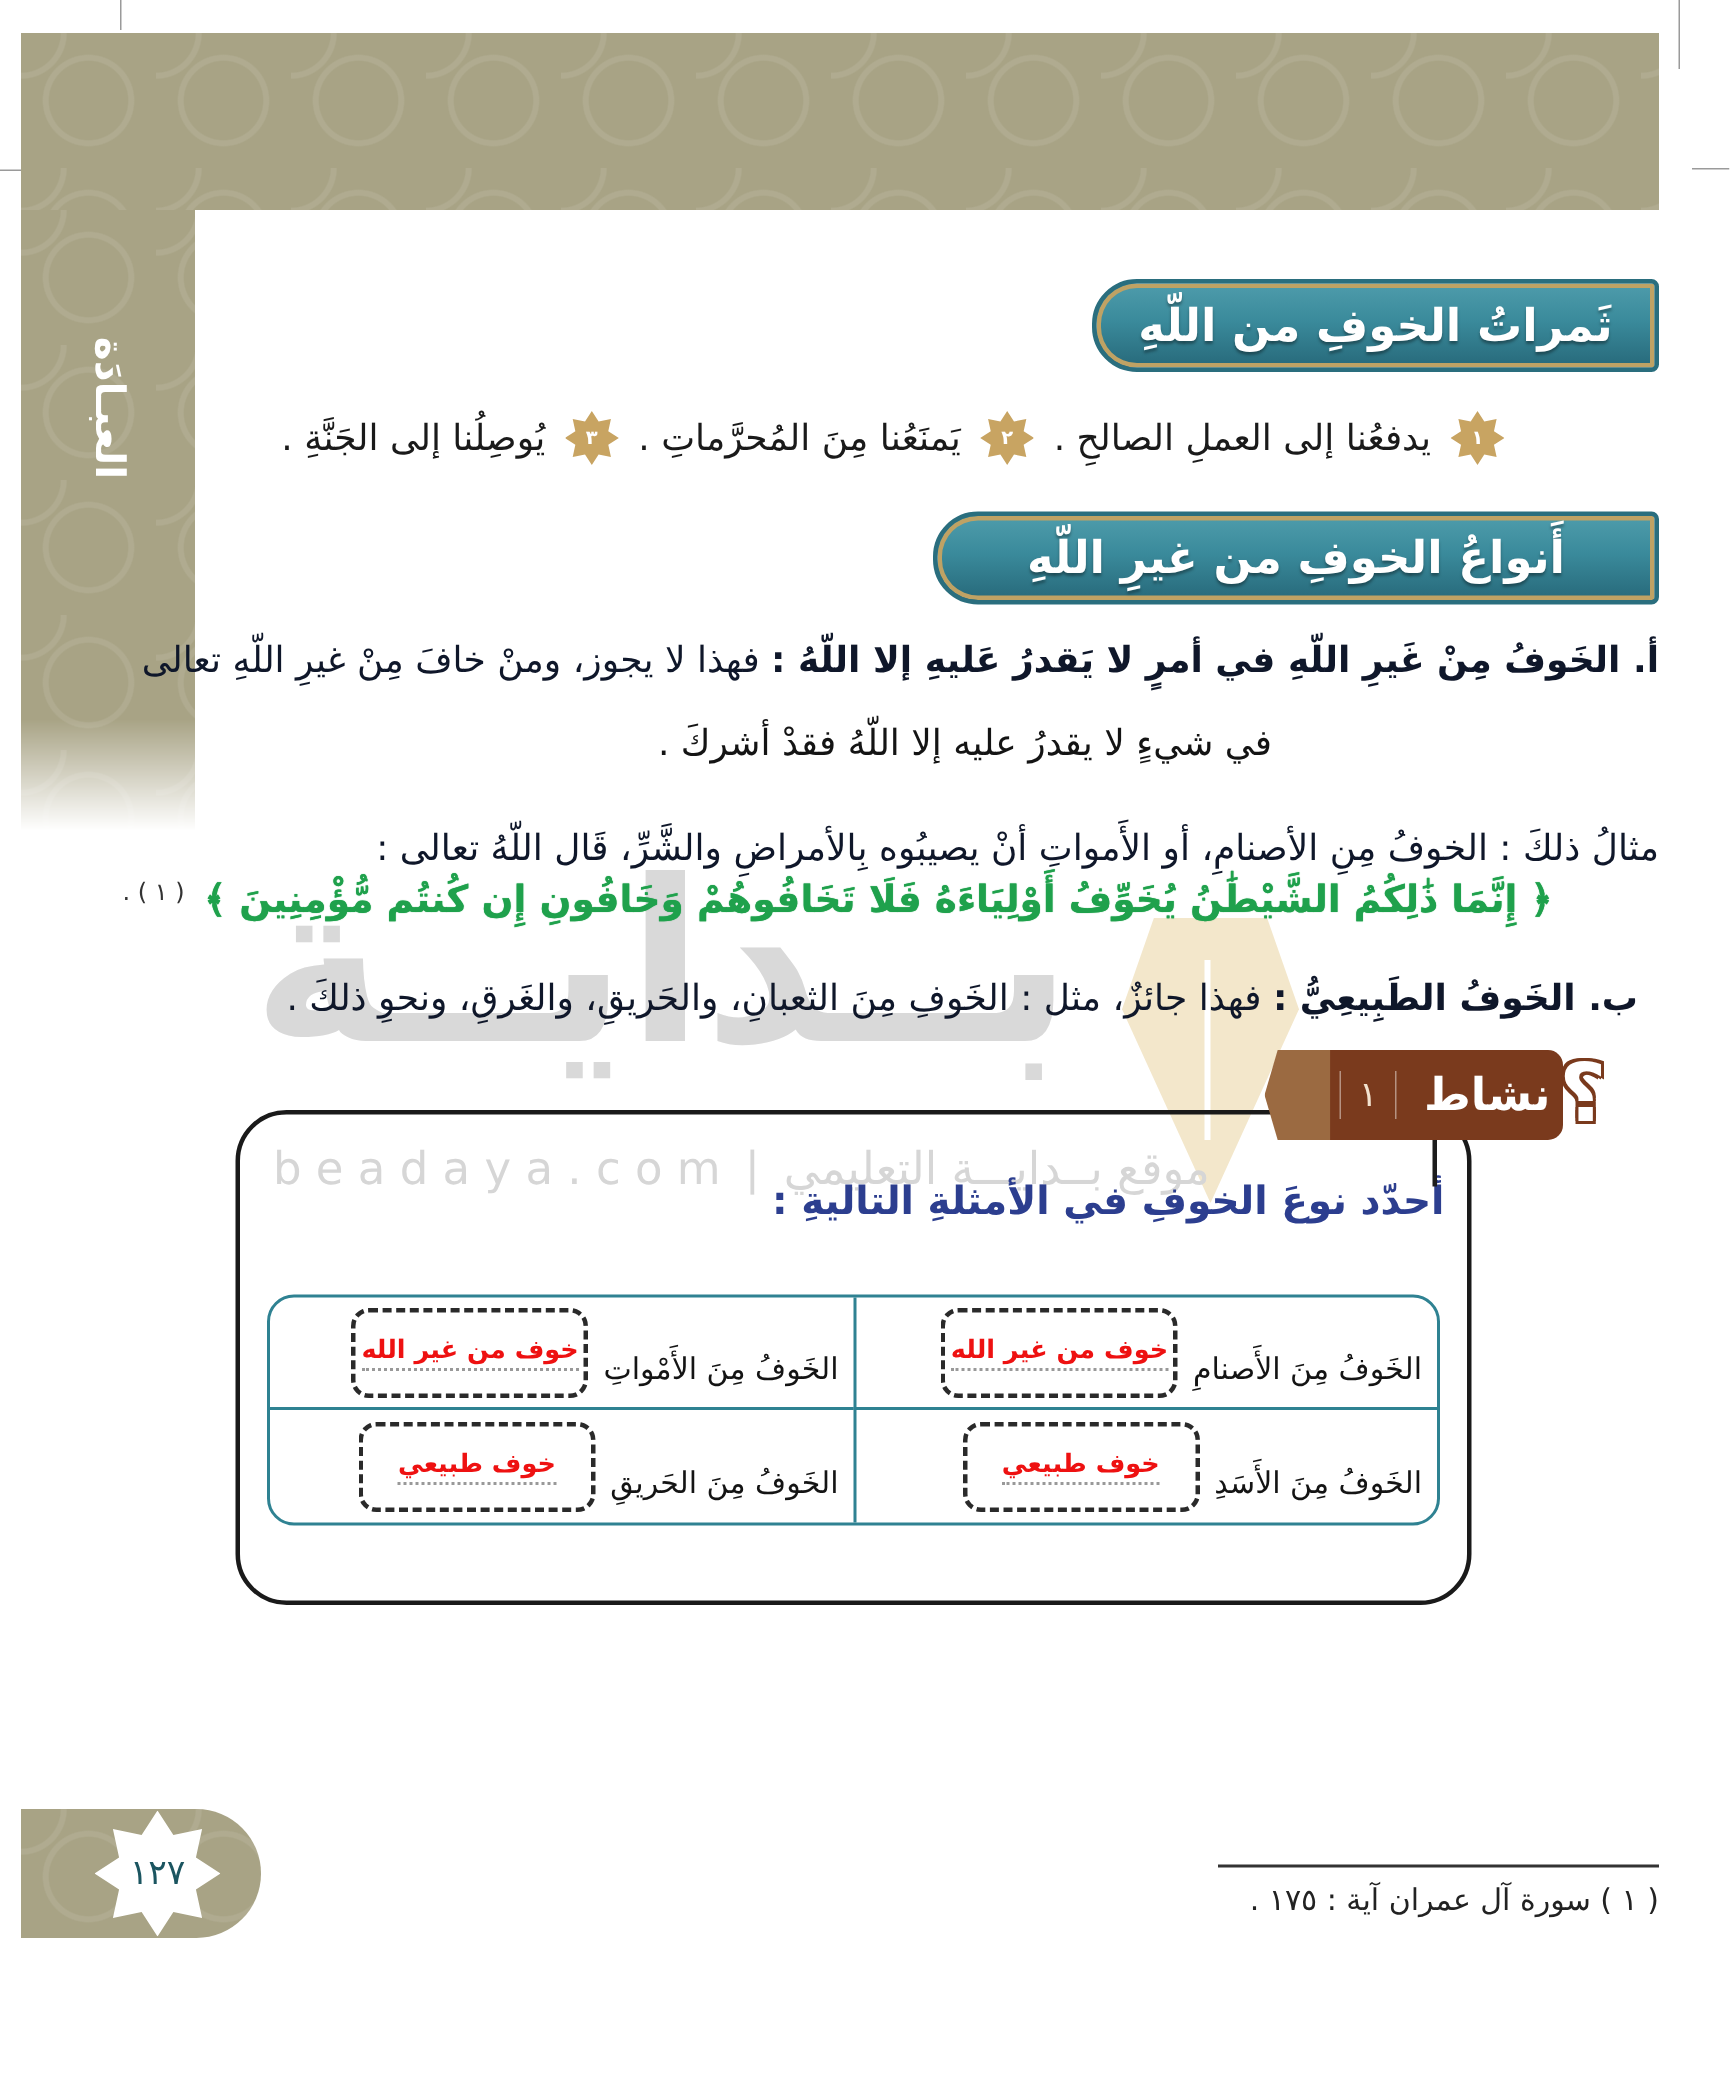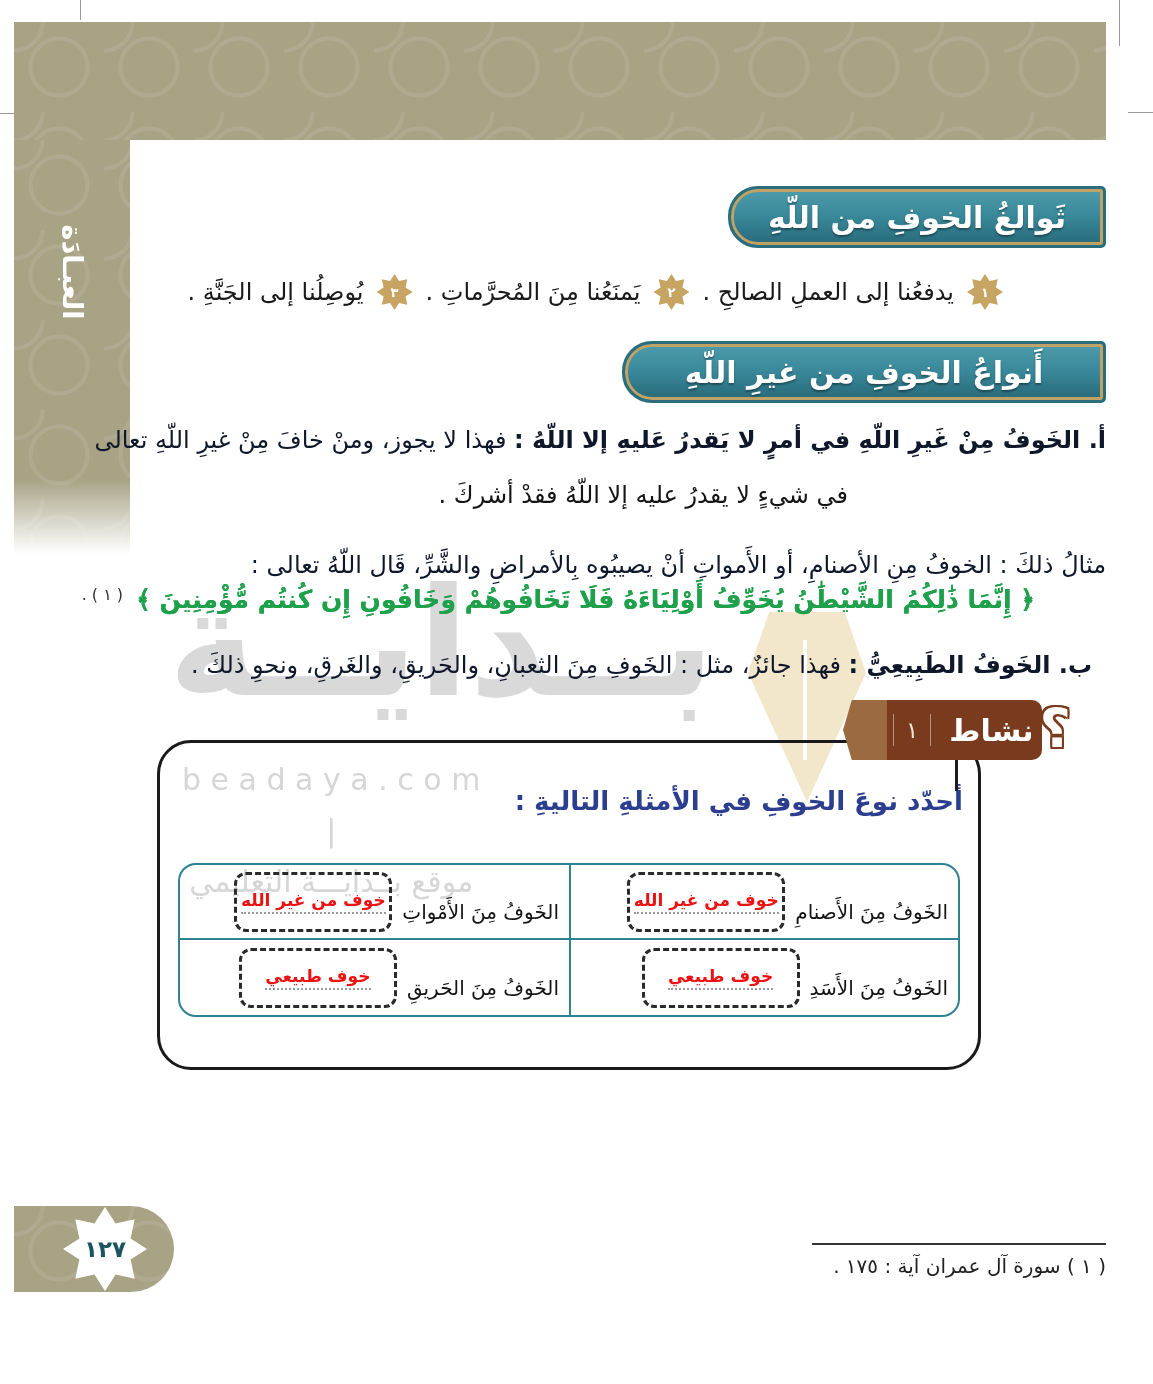--- a/index.html
+++ b/index.html
@@ -52,21 +52,21 @@
   .para b{font-weight:bold;}
   .para-a{right:47px;top:426px;font-size:24px;}
   .para-a2{right:305px;top:481px;font-size:24px;color:#141414;white-space:nowrap;}
   .example{right:47px;top:535px;font-size:24px;margin-top:16px;}
   .verse-line{right:118px;top:585px;white-space:nowrap;}
   .verse{color:#1fa14c;font-weight:bold;font-size:25px;letter-spacing:-0.5px;text-shadow:0 0 .6px #1fa14c;}
   .verse-ref{color:#333;font-size:16px;vertical-align:8px;margin-right:8px;}
   .para-b{right:61px;top:651px;font-size:24px;}
   
   .wm-logo{left:168px;top:568px;font-size:150px;font-weight:bold;color:#d9d9d9;line-height:1;}
-  .wm-site{left:182px;top:762px;font-size:30px;color:#d6d6d6;direction:ltr;display:flex;gap:16px;align-items:center;white-space:nowrap;flex-direction:column;}
+  .wm-site{left:182px;top:762px;font-size:30px;color:#d6d6d6;direction:ltr;display:flex;gap:16px;align-items:center;white-space:nowrap;}
   .wm-nib{
     left:748px;top:612px;width:118px;height:190px;background:#f3e7cb;
     clip-path:polygon(18% 0,82% 0,100% 32%,50% 100%,0 32%);
   }
   .wm-nib-slit{left:803px;top:640px;width:4px;height:120px;background:#ffffff;}
   
   .tag{left:843px;top:700px;height:60px;display:flex;direction:ltr;align-items:stretch;z-index:5;}
   .tag-arrow{width:44px;background:#9b6a41;clip-path:polygon(100% 0,100% 100%,20% 100%,0 50%,20% 0);margin-right:-8px;}
   .tag-body{background:#7a3a1d;border-radius:4px 10px 10px 4px;display:flex;align-items:center;padding:0 8px 0 14px;gap:12px;}
   .tag-num{color:#f3e3d0;font-size:23px;border-left:1px solid rgba(255,255,255,.45);border-right:1px solid rgba(255,255,255,.45);padding:3px 12px;}
@@ -96,21 +96,21 @@
   .ans{color:#ee1111;font-weight:bold;font-size:17px;white-space:nowrap;border-bottom:2px dotted #999;padding-bottom:2px;}
   
   .footnote-rule{left:812px;top:1243px;width:294px;height:2px;background:#333;}
   .footnote{right:47px;top:1254px;font-size:20px;color:#222;white-space:nowrap;}
   .page-tab{left:14px;top:1206px;width:160px;height:86px;border-radius:0 58px 58px 0;}
   .page-star{
     left:63px;top:1207px;width:84px;height:84px;background:#ffffff;
     clip-path:polygon(100% 50%,80.5% 62.6%,85.4% 85.4%,62.6% 80.5%,50% 100%,37.4% 80.5%,14.6% 85.4%,19.5% 62.6%,0% 50%,19.5% 37.4%,14.6% 14.6%,37.4% 19.5%,50% 0%,62.6% 19.5%,85.4% 14.6%,80.5% 37.4%);
     display:flex;align-items:center;justify-content:center;
   }
-  .page-star span{color:#1b5560;font-weight:bold;font-size:23px;}
+  .page-star span{color:#1b5560;font-weight:normal;font-size:23px;}
 </style>
 </head>
 <body>
 
 <div class="abs cm" style="left:80px;top:0;width:1px;height:20px;"></div>
 <div class="abs cm" style="left:0;top:113px;width:42px;height:1px;"></div>
 <div class="abs cm" style="left:1119px;top:0;width:1px;height:46px;"></div>
 <div class="abs cm" style="left:1128px;top:112px;width:25px;height:1px;"></div>
 
 <div class="abs wm-logo">بــدايــة</div>
@@ -119,21 +119,21 @@
 <div class="abs wm-site">
   <span>b e a d a y a . c o m</span>
   <span>|</span>
   <span>موقع بــدايـــة التعليمي</span>
 </div>
 
 <div class="abs olive header-band"></div>
 <div class="abs olive sidebar-band"></div>
 <div class="abs sidebar-label">العبـادَة</div>
 
-<div class="abs banner banner1">ثَوالغُ الخوفِ من اللّهِ</div>
+<div class="abs banner banner1">ثَمراتُ الخوفِ من اللّهِ</div>
 <div class="abs fruits">
   <span class="flower">١</span>
   <span>يدفعُنا إلى العملِ الصالحِ .</span>
   <span class="flower">٢</span>
   <span>يَمنَعُنا مِنَ المُحرَّماتِ .</span>
   <span class="flower">٣</span>
   <span>يُوصِلُنا إلى الجَنَّةِ .</span>
 </div>
 
 <div class="abs banner banner2">أَنواعُ الخوفِ من غيرِ اللّهِ</div>

